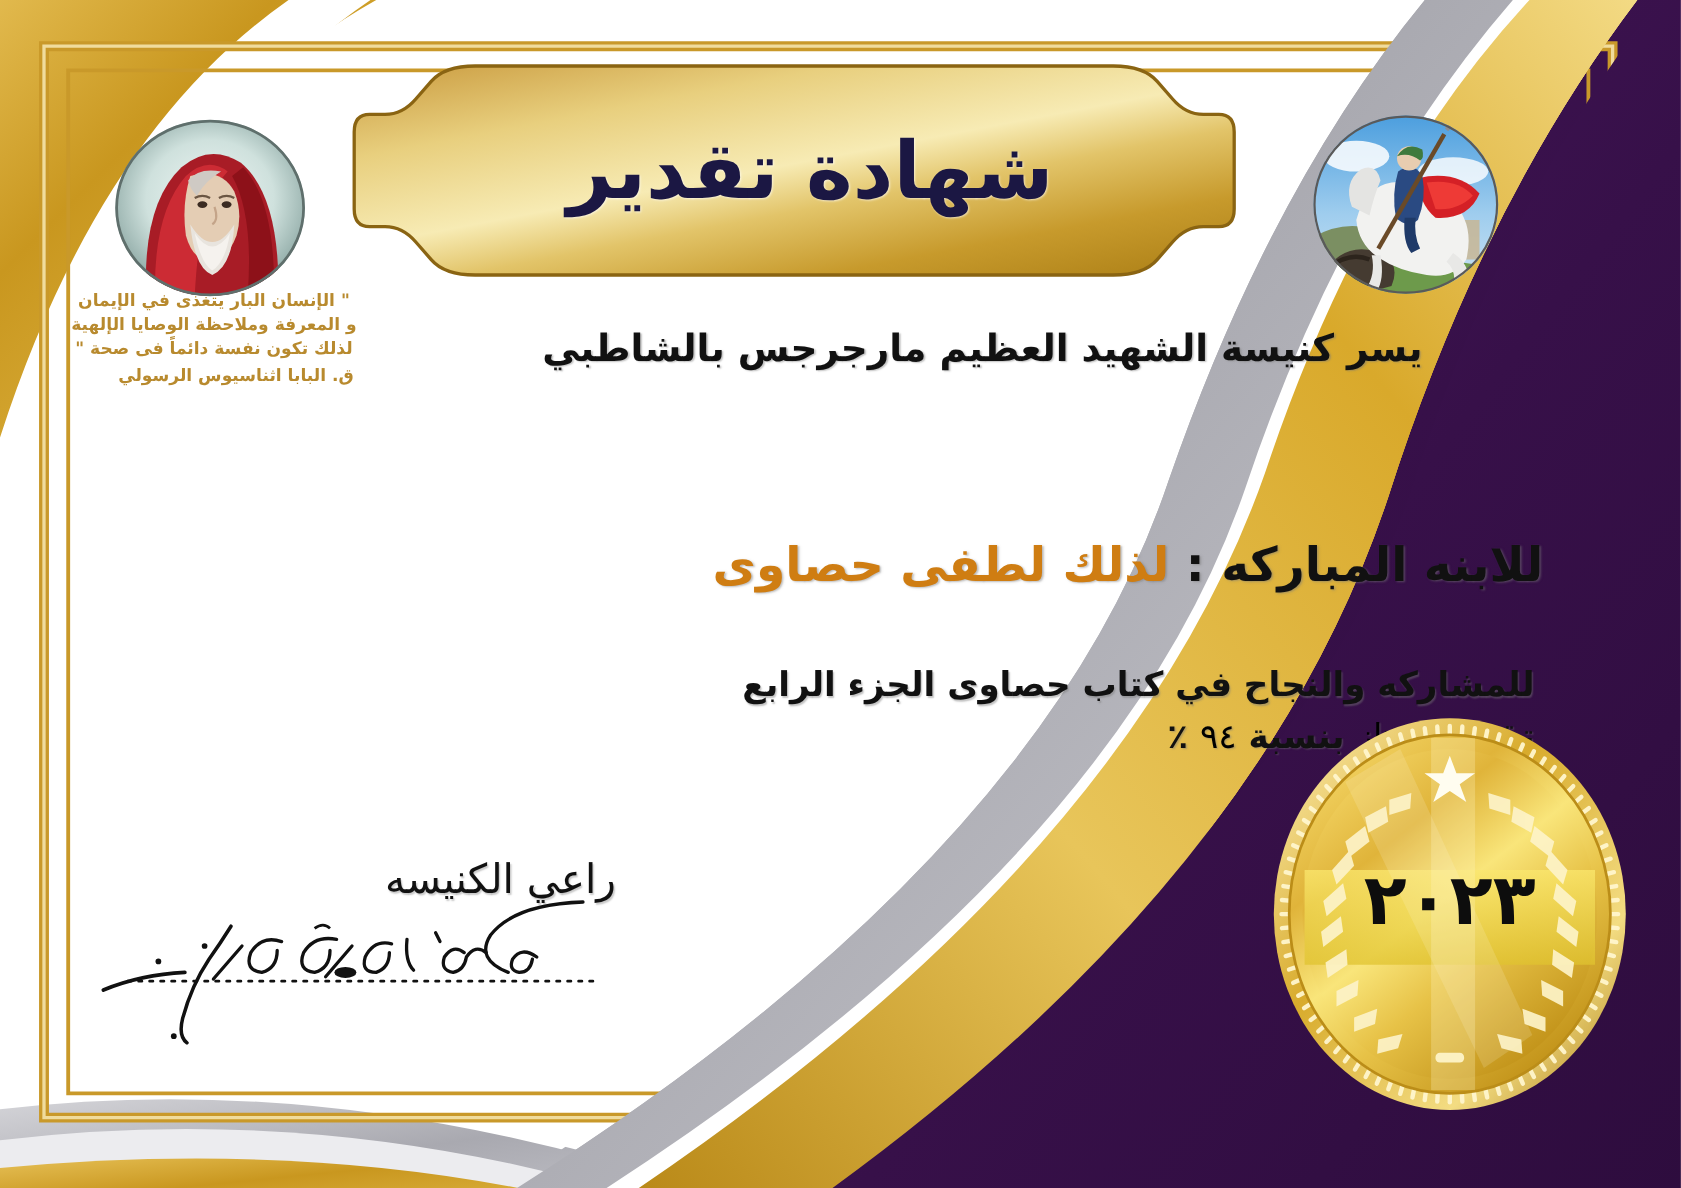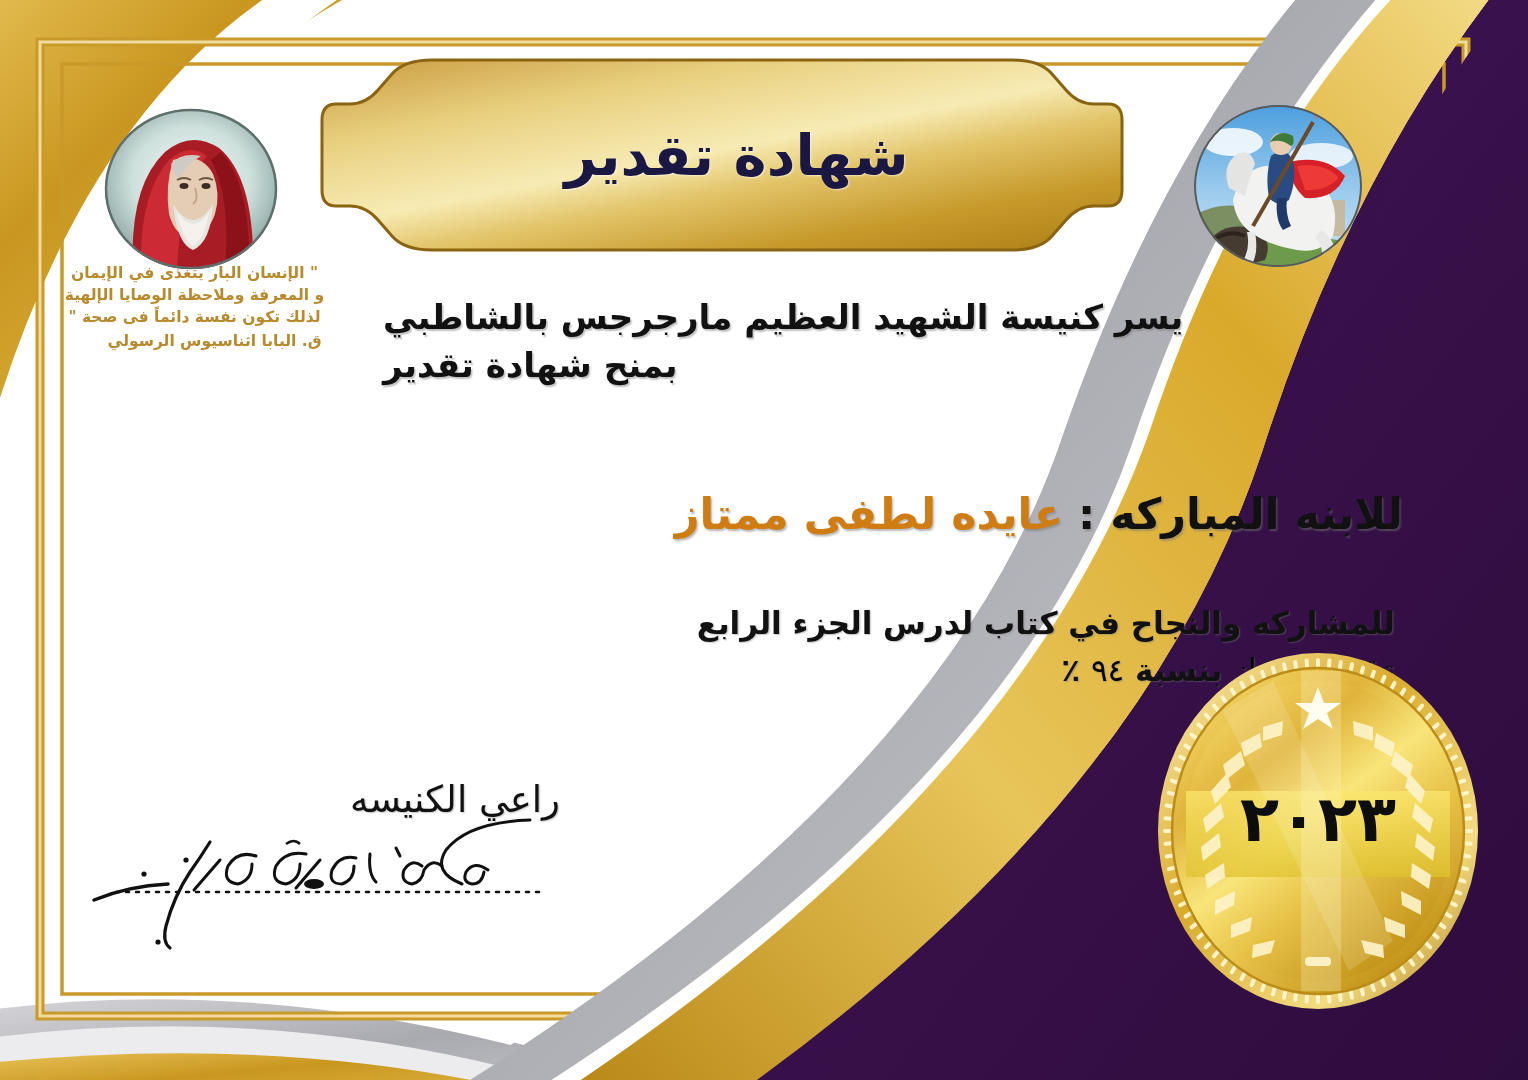--- a/index.html
+++ b/index.html
@@ -27,21 +27,21 @@
     color:#b88a2e;
     font-size:15.5px;line-height:1.42;font-weight:700;
     letter-spacing:-0.2px;
   }
   #quote-block .qline{display:block;white-space:nowrap;}
   #quote-block .qauthor{display:block;margin-top:2px;white-space:nowrap;margin-left:40px;}
 
   
   #body-block{
     position:absolute;right:125px;top:293px;width:1020px;
-    text-align:left;direction:rtl;color:#111;
+    text-align:center;direction:rtl;color:#111;
     font-size:34px;line-height:1.42;font-weight:600;
     text-shadow:1.5px 1.5px 1.5px rgba(120,120,120,.45);
   }
   #body-block .bline{display:block;white-space:nowrap;}
 
   #name-line{
     position:absolute;right:125px;top:489px;width:1060px;
     text-align:right;direction:rtl;color:#111;
     font-size:43px;font-weight:700;white-space:nowrap;
     text-shadow:1.5px 1.5px 2px rgba(120,120,120,.5);
@@ -203,21 +203,21 @@
           Q 366,104 378,90
           L 392,74
           Q 404,60 432,60 Z" fill="url(#plaqueGrad)" stroke="#8a6412" stroke-width="3"></path>
       </g>
     </g>
   </svg>
 
   <div style="position:absolute;left:322px;top:60px;width:800px;height:190px;
               display:flex;align-items:center;justify-content:center;
               direction:rtl;">
-    <span style="font-size:56px;font-weight:700;color:#1b1743;
+    <span style="font-size:72px;font-weight:700;color:#1b1743;
                  text-shadow:1px 1px 2px rgba(255,255,255,.6);margin-left:29px;">شهادة تقدير</span>
   </div>
 
   <div class="medallion" id="medallion-athanasius">
     <svg width="176" height="162" viewBox="0 0 176 162">
       <defs>
         <radialGradient id="halo" cx="0.5" cy="0.45" r="0.6">
           <stop offset="0%" stop-color="#eef6f4"></stop>
           <stop offset="55%" stop-color="#cfe1dd"></stop>
           <stop offset="100%" stop-color="#7f9c98"></stop>
@@ -305,30 +305,29 @@
 
   <div id="quote-block">
     <span class="qline">" الإنسان البار يتغذى في الإيمان</span>
     <span class="qline">و المعرفة وملاحظة الوصايا الإلهية</span>
     <span class="qline">لذلك تكون نفسة دائماً فى صحة "</span>
     <span class="qauthor">ق. البابا اثناسيوس الرسولي</span>
   </div>
 
   <div id="body-block">
     <span class="bline">يسر كنيسة الشهيد العظيم مارجرجس بالشاطبي</span>
-    <span class="bline">بمنح شهادة تقدير</span>
   </div>
 
   <div id="name-line">
     <span>للابنه المباركه :</span>
-    <span class="recipient">عايده لطفى ممتاز</span>
+    <span class="recipient">لذلك لطفى حصاوى</span>
   </div>
 
   <div id="achievement-block">
-    <span class="aline">للمشاركه والنجاح في كتاب لدرس الجزء الرابع</span>
+    <span class="aline">للمشاركه والنجاح في كتاب حصاوى الجزء الرابع</span>
     <span class="aline">
       <span>تقدير</span>
       <span class="hl">ممتاز</span>
       <span>بنسبة</span>
       <span class="hl">٩٤</span>
       <span>٪</span>
     </span>
   </div>
 
   <div id="signature-area">

